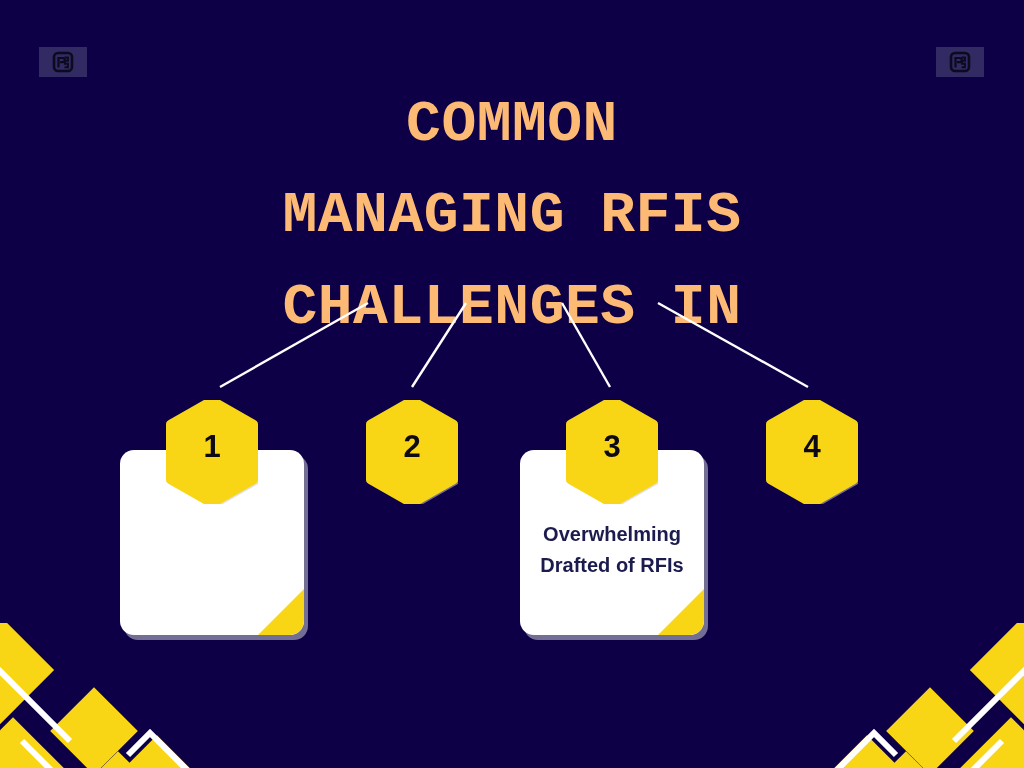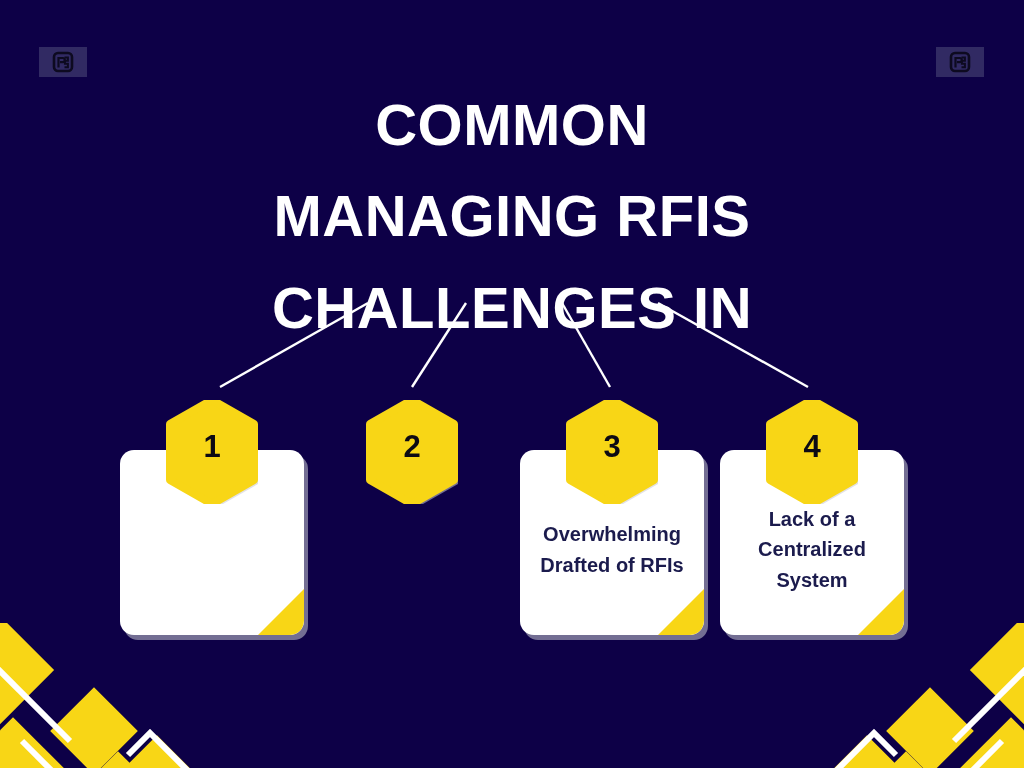--- a/index.html
+++ b/index.html
@@ -30,26 +30,27 @@
   .wm-badge.right { left: 936px; top: 47px; }
   .wm-glyph { display:block; }
 
   
   #title {
     position: absolute;
     left: 0;
     top: 40px;
     width: 1024px;
     text-align: center;
-    color: #ffffff;
+    color: #fdba74;
     font-size: 58px;
     font-weight: bold;
     line-height: 1.58;
     letter-spacing: 0.5px;
     text-transform: uppercase;
+    font-family: Liberation Mono, monospace;
   }
   #title .tline { display: block; }
 
   
   #connectors {
     position: absolute;
     left: 0; top: 0;
     width: 1024px; height: 768px;
     pointer-events: none;
   }
@@ -211,24 +212,20 @@
       <div class="hex">
         <svg width="92" height="104" viewBox="0 0 92 104">
           <polygon points="46,104 4,80 4,24 46,0 88,24 88,80" fill="#c9c9d4" opacity="0.55" transform="translate(4,4)"></polygon>
           <polygon points="46,104 4,80 4,24 46,0 88,24 88,80" fill="#f8d616" stroke="#f8d616" stroke-width="8" stroke-linejoin="round"></polygon>
         </svg>
         <div class="hex-num">3</div>
       </div>
     </div>
 
     <div class="card-wrap c3">
-      <div class="card-body">
-        <div class="card-corner"></div>
-        <div class="card-label">Lack of a Centralized System</div>
-      </div>
       <div class="hex">
         <svg width="92" height="104" viewBox="0 0 92 104">
           <polygon points="46,104 4,80 4,24 46,0 88,24 88,80" fill="#c9c9d4" opacity="0.55" transform="translate(4,4)"></polygon>
           <polygon points="46,104 4,80 4,24 46,0 88,24 88,80" fill="#f8d616" stroke="#f8d616" stroke-width="8" stroke-linejoin="round"></polygon>
         </svg>
         <div class="hex-num">4</div>
       </div>
     </div>
 
   </div>

